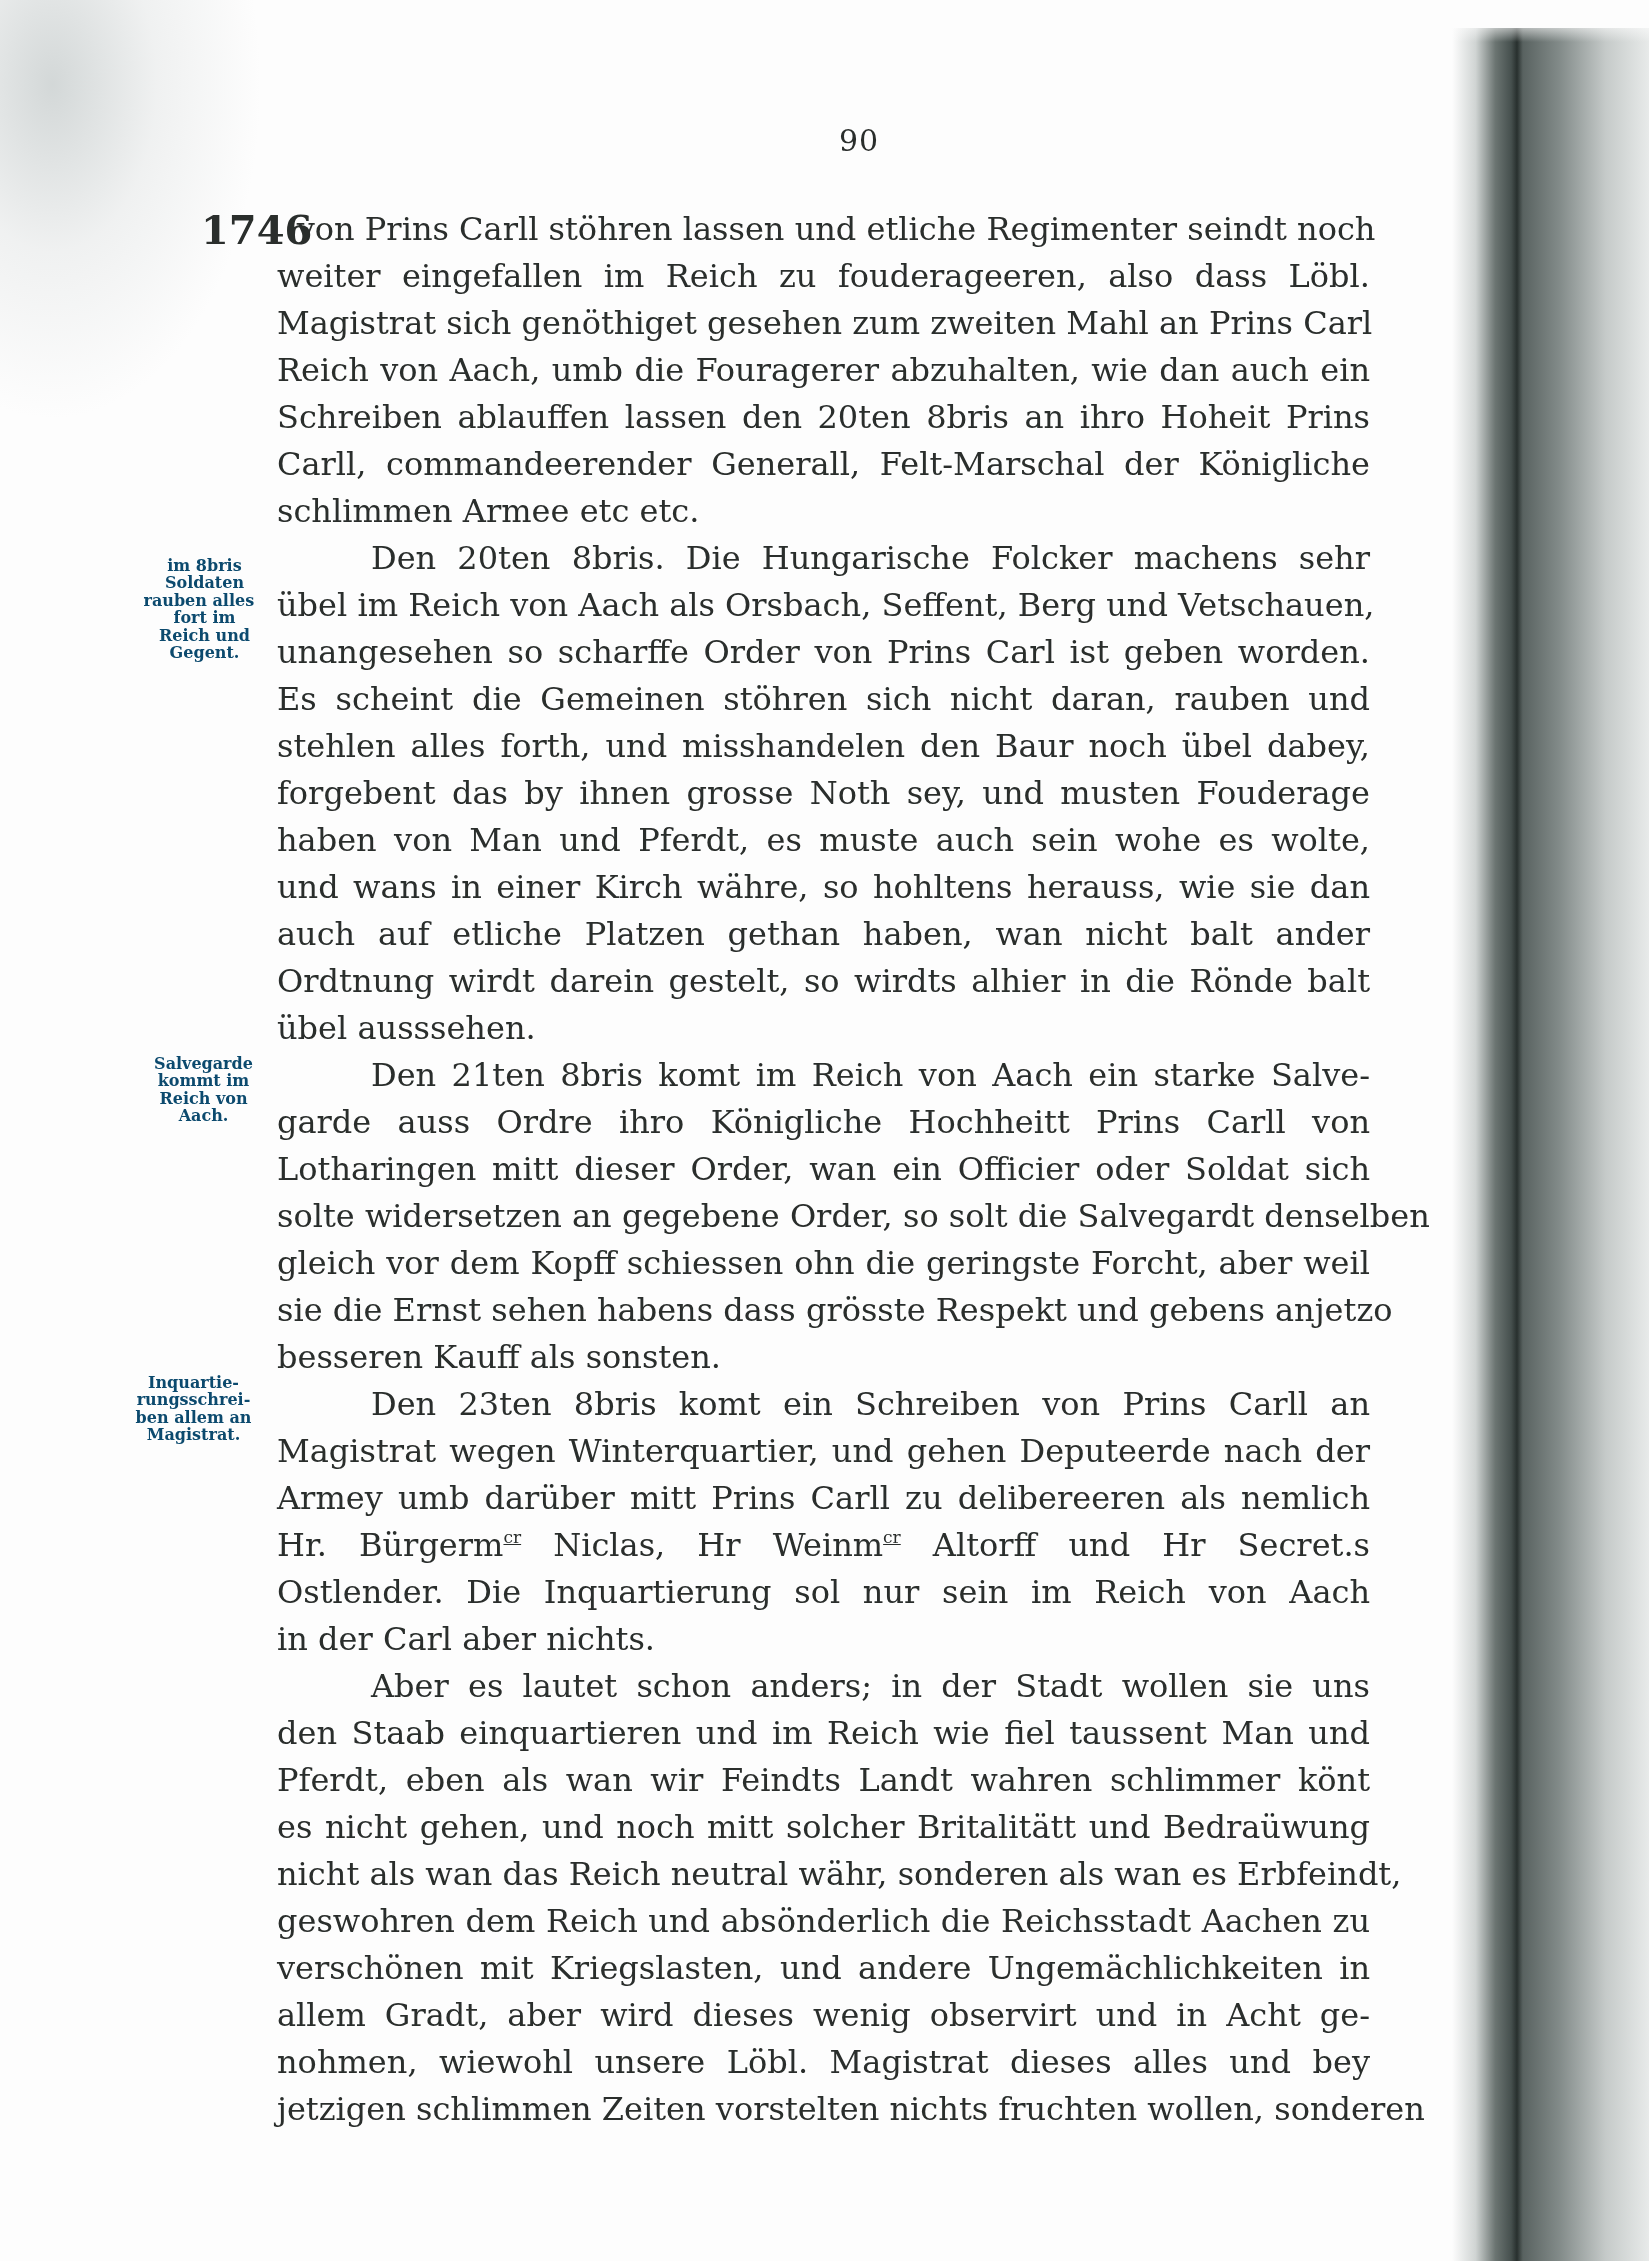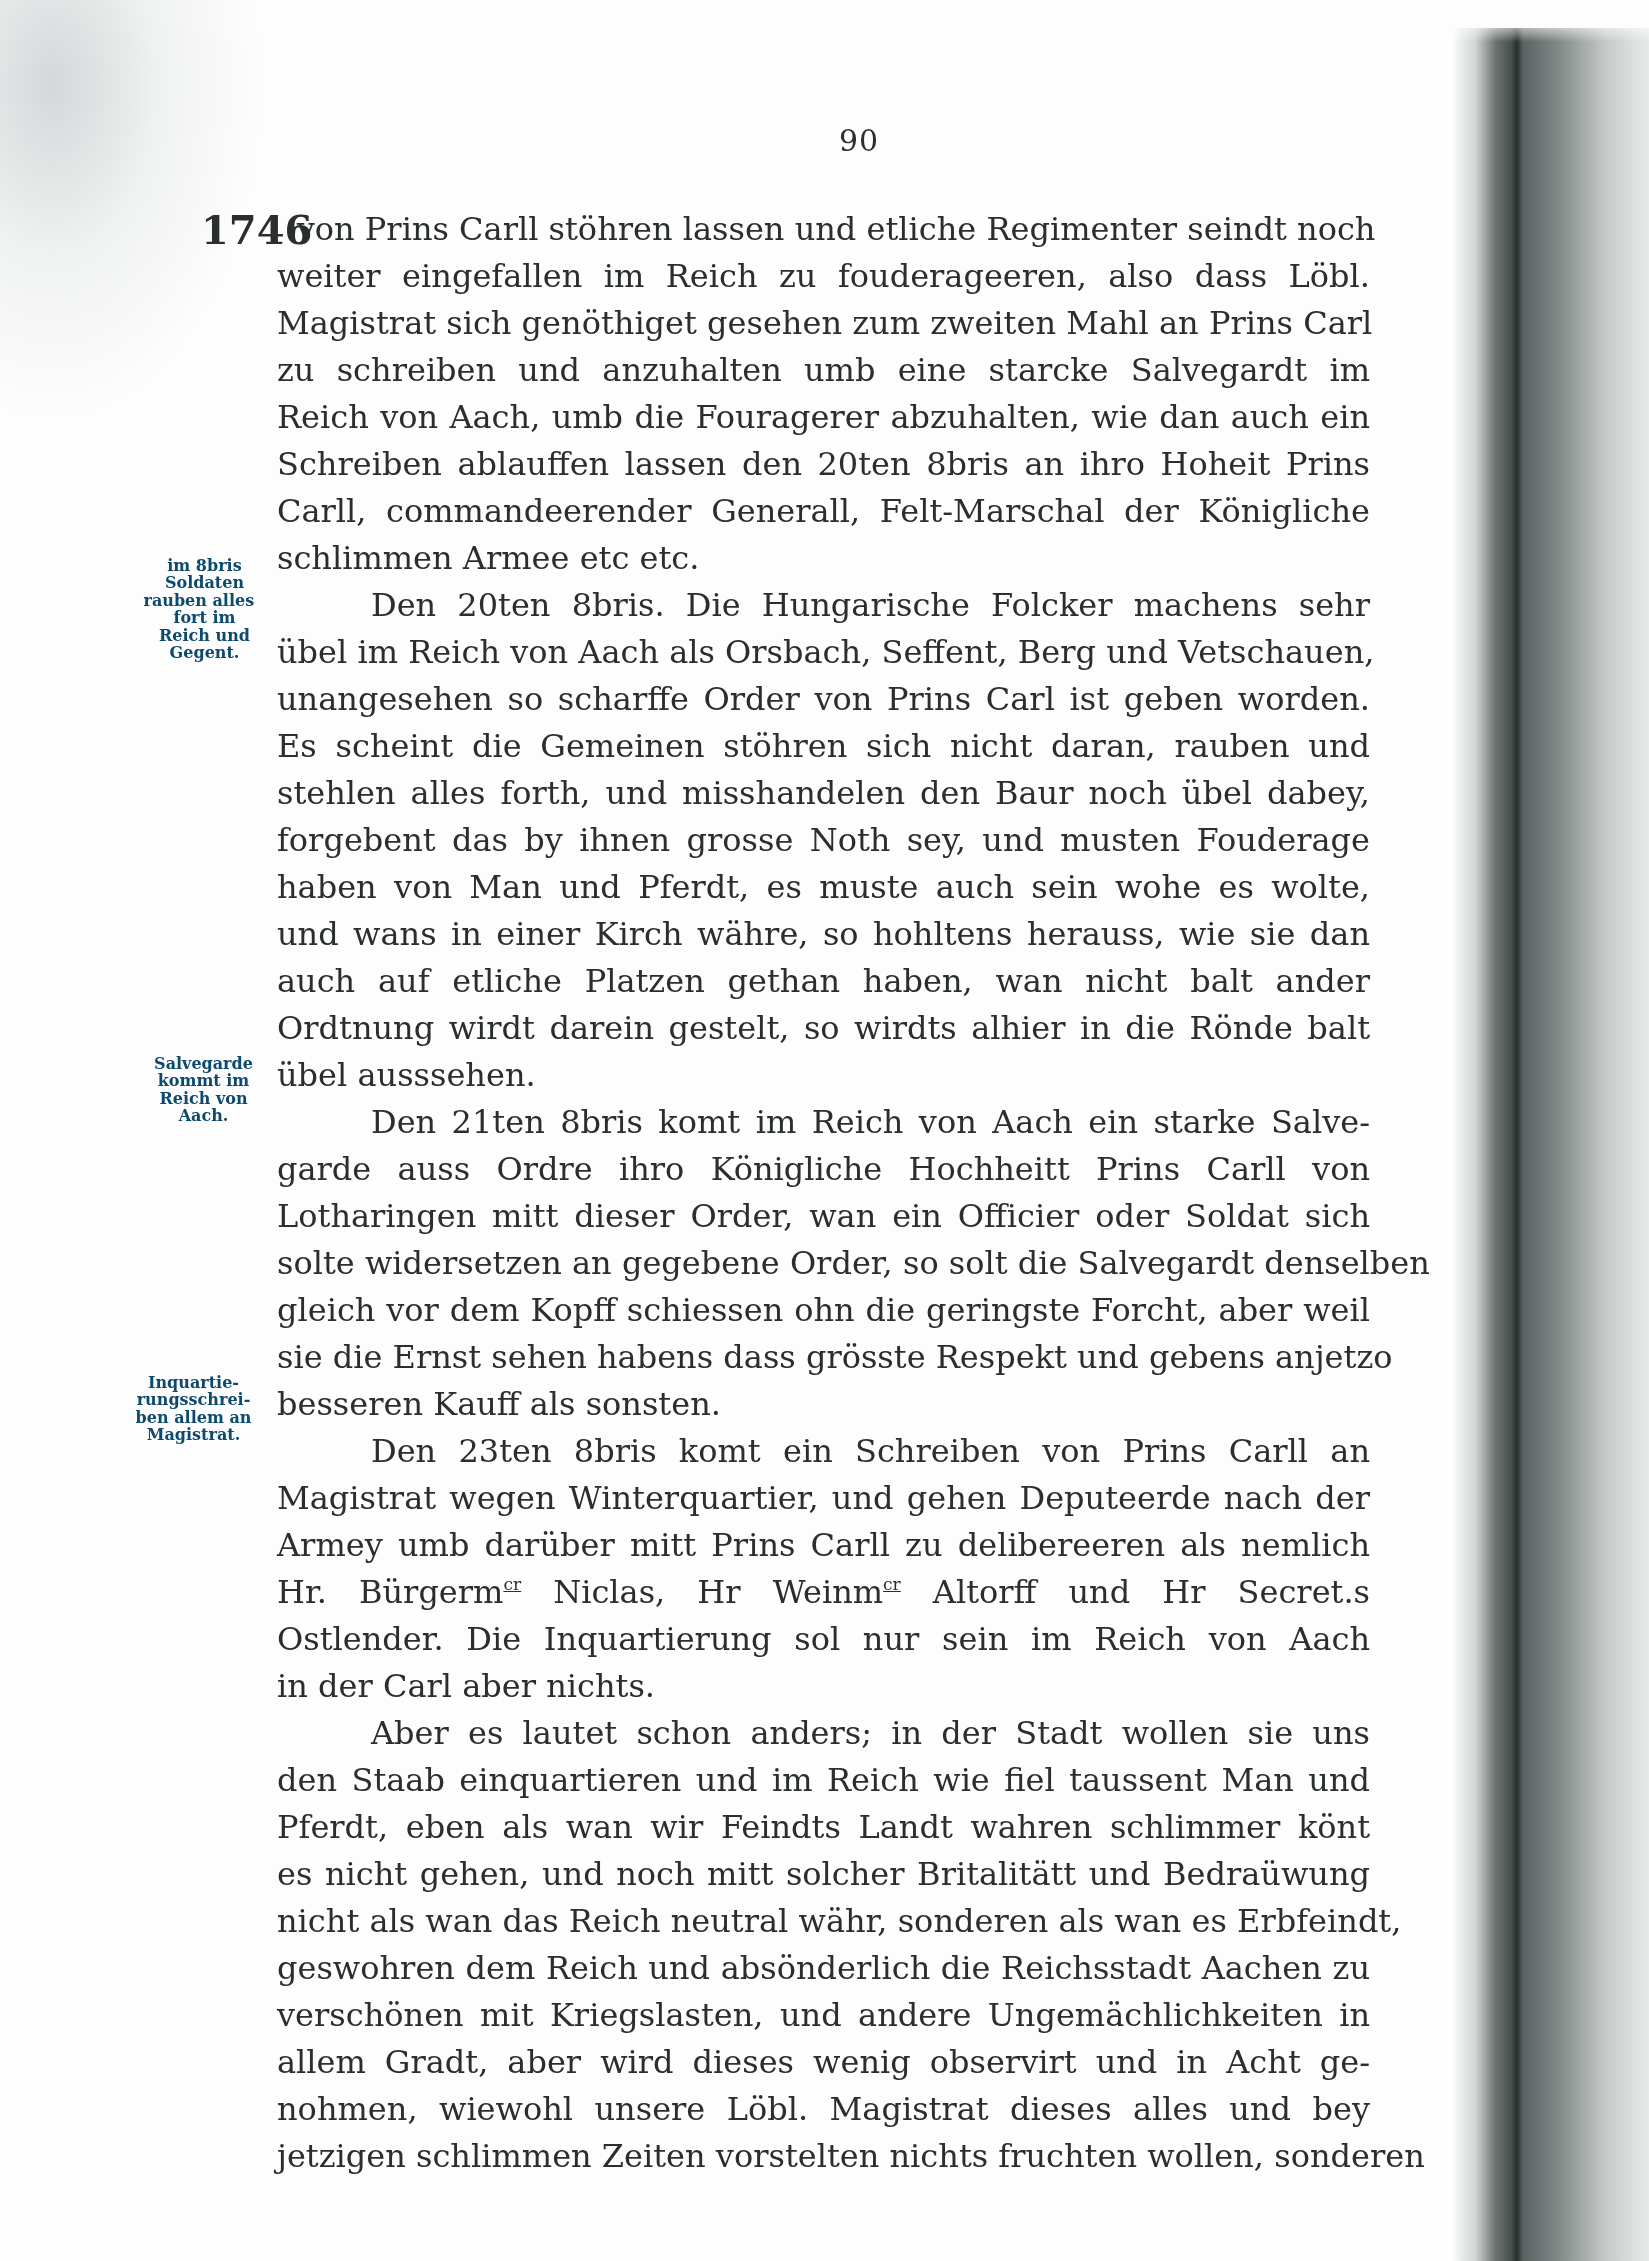--- a/index.html
+++ b/index.html
@@ -141,21 +141,20 @@
   <div>ben allem an</div>
   <div>Magistrat.</div>
 </div>
 
 <div class="body-text">
 
   <div class="para first-para">
     <span class="line first">von Prins Carll stöhren lassen und etliche Regimenter seindt noch</span>
     <span class="line">weiter eingefallen im Reich zu fouderageeren, also dass Löbl.</span>
     <span class="line">Magistrat sich genöthiget gesehen zum zweiten Mahl an Prins Carl</span>
-    <span class="line">zu schreiben und anzuhalten umb eine starcke Salvegardt im</span>
     <span class="line">Reich von Aach, umb die Fouragerer abzuhalten, wie dan auch ein</span>
     <span class="line">Schreiben ablauffen lassen den 20ten 8bris an ihro Hoheit Prins</span>
     <span class="line">Carll, commandeerender Generall, Felt-Marschal der Königliche</span>
     <span class="line last">schlimmen Armee etc etc.</span>
   </div>
 
   <div class="para">
     <span class="line indent">Den 20ten 8bris. Die Hungarische Folcker machens sehr</span>
     <span class="line">übel im Reich von Aach als Orsbach, Seffent, Berg und Vetschauen,</span>
     <span class="line">unangesehen so scharffe Order von Prins Carl ist geben worden.</span>

